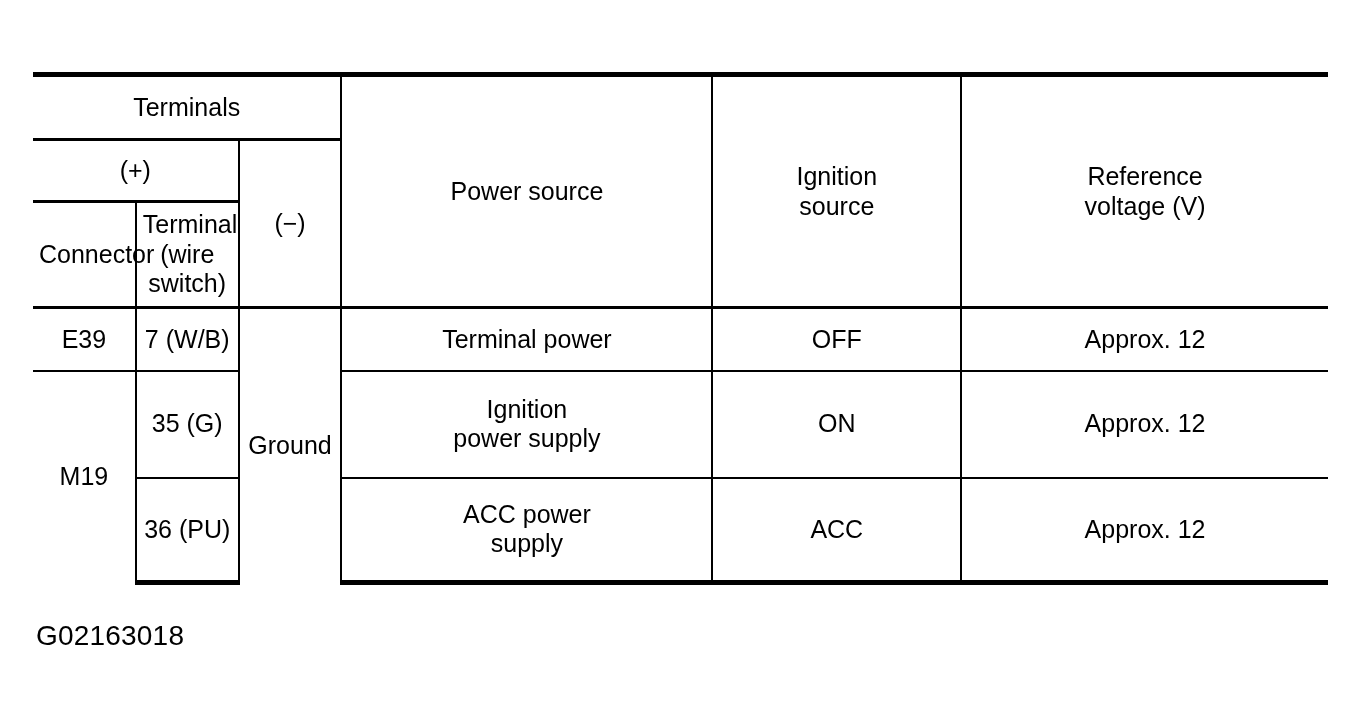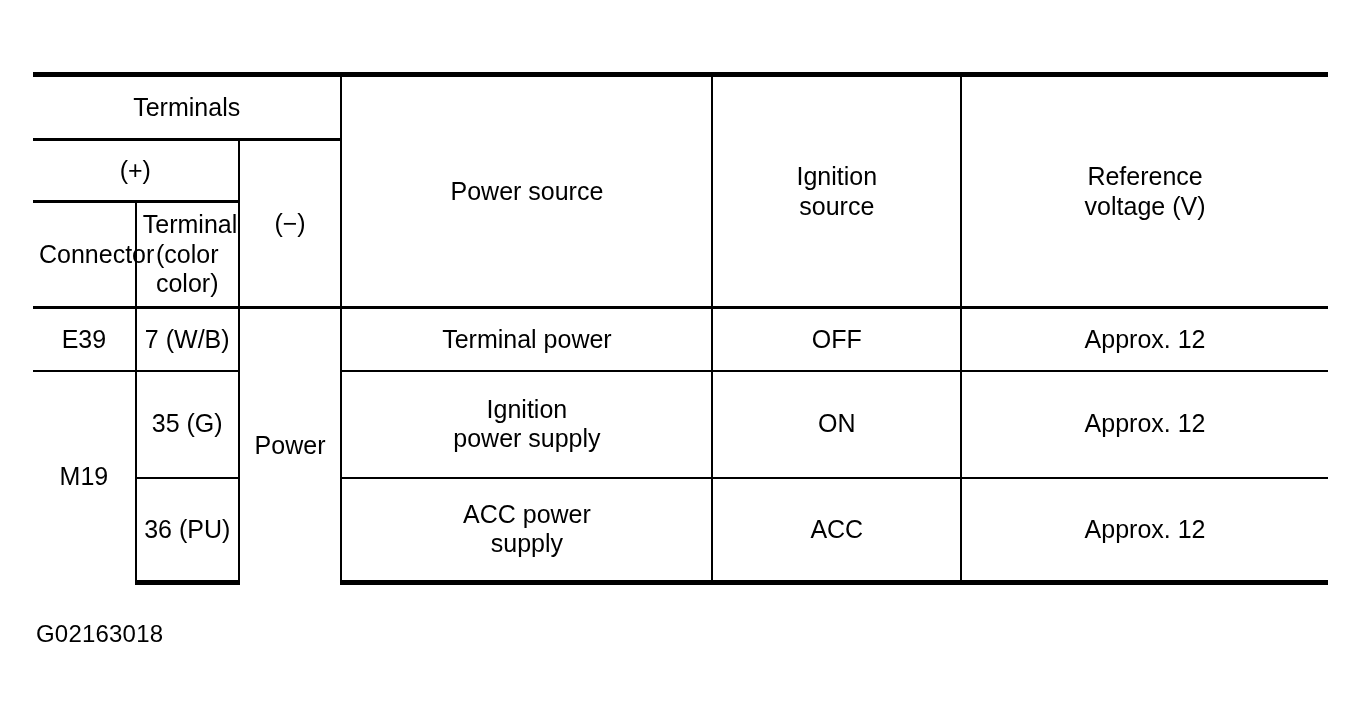--- a/index.html
+++ b/index.html
@@ -77,21 +77,21 @@
   .h-sub       { height: 106px; }
   .h-data1     { height: 63px; }
   .h-data2     { height: 107px; }
   .h-data3     { height: 105px; }
 
   
   #figure-caption {
     position: absolute;
     left: 36px;
     top: 620px;
-    font-size: 24px;
+    font-size: 28px;
     letter-spacing: 0.2px;
     white-space: nowrap;
   }
 </style>
 </head>
 <body>
 
 <div id="page">
 
   <div id="spec-table-wrap">
@@ -118,30 +118,30 @@
           <td class="edge-left" colspan="2">(+)</td>
 
           <td class="c-minus no-bottom" rowspan="2">(−)</td>
         </tr>
 
         <tr class="med-rule h-sub">
           <td class="edge-left c-connector">Connector</td>
 
           <td class="c-terminal">
             <div>Terminal</div>
-            <div>(color color)</div>
+            <div>(wire switch)</div>
           </td>
         </tr>
 
         <tr class="h-data1">
           <td class="edge-left">E39</td>
 
           <td>7 (W/B)</td>
 
-          <td class="no-bottom" rowspan="3">Power</td>
+          <td class="no-bottom" rowspan="3">Ground</td>
 
           <td>
             <div>Terminal power</div>
           </td>
 
           <td>OFF</td>
 
           <td class="edge-right">Approx. 12</td>
         </tr>
 

